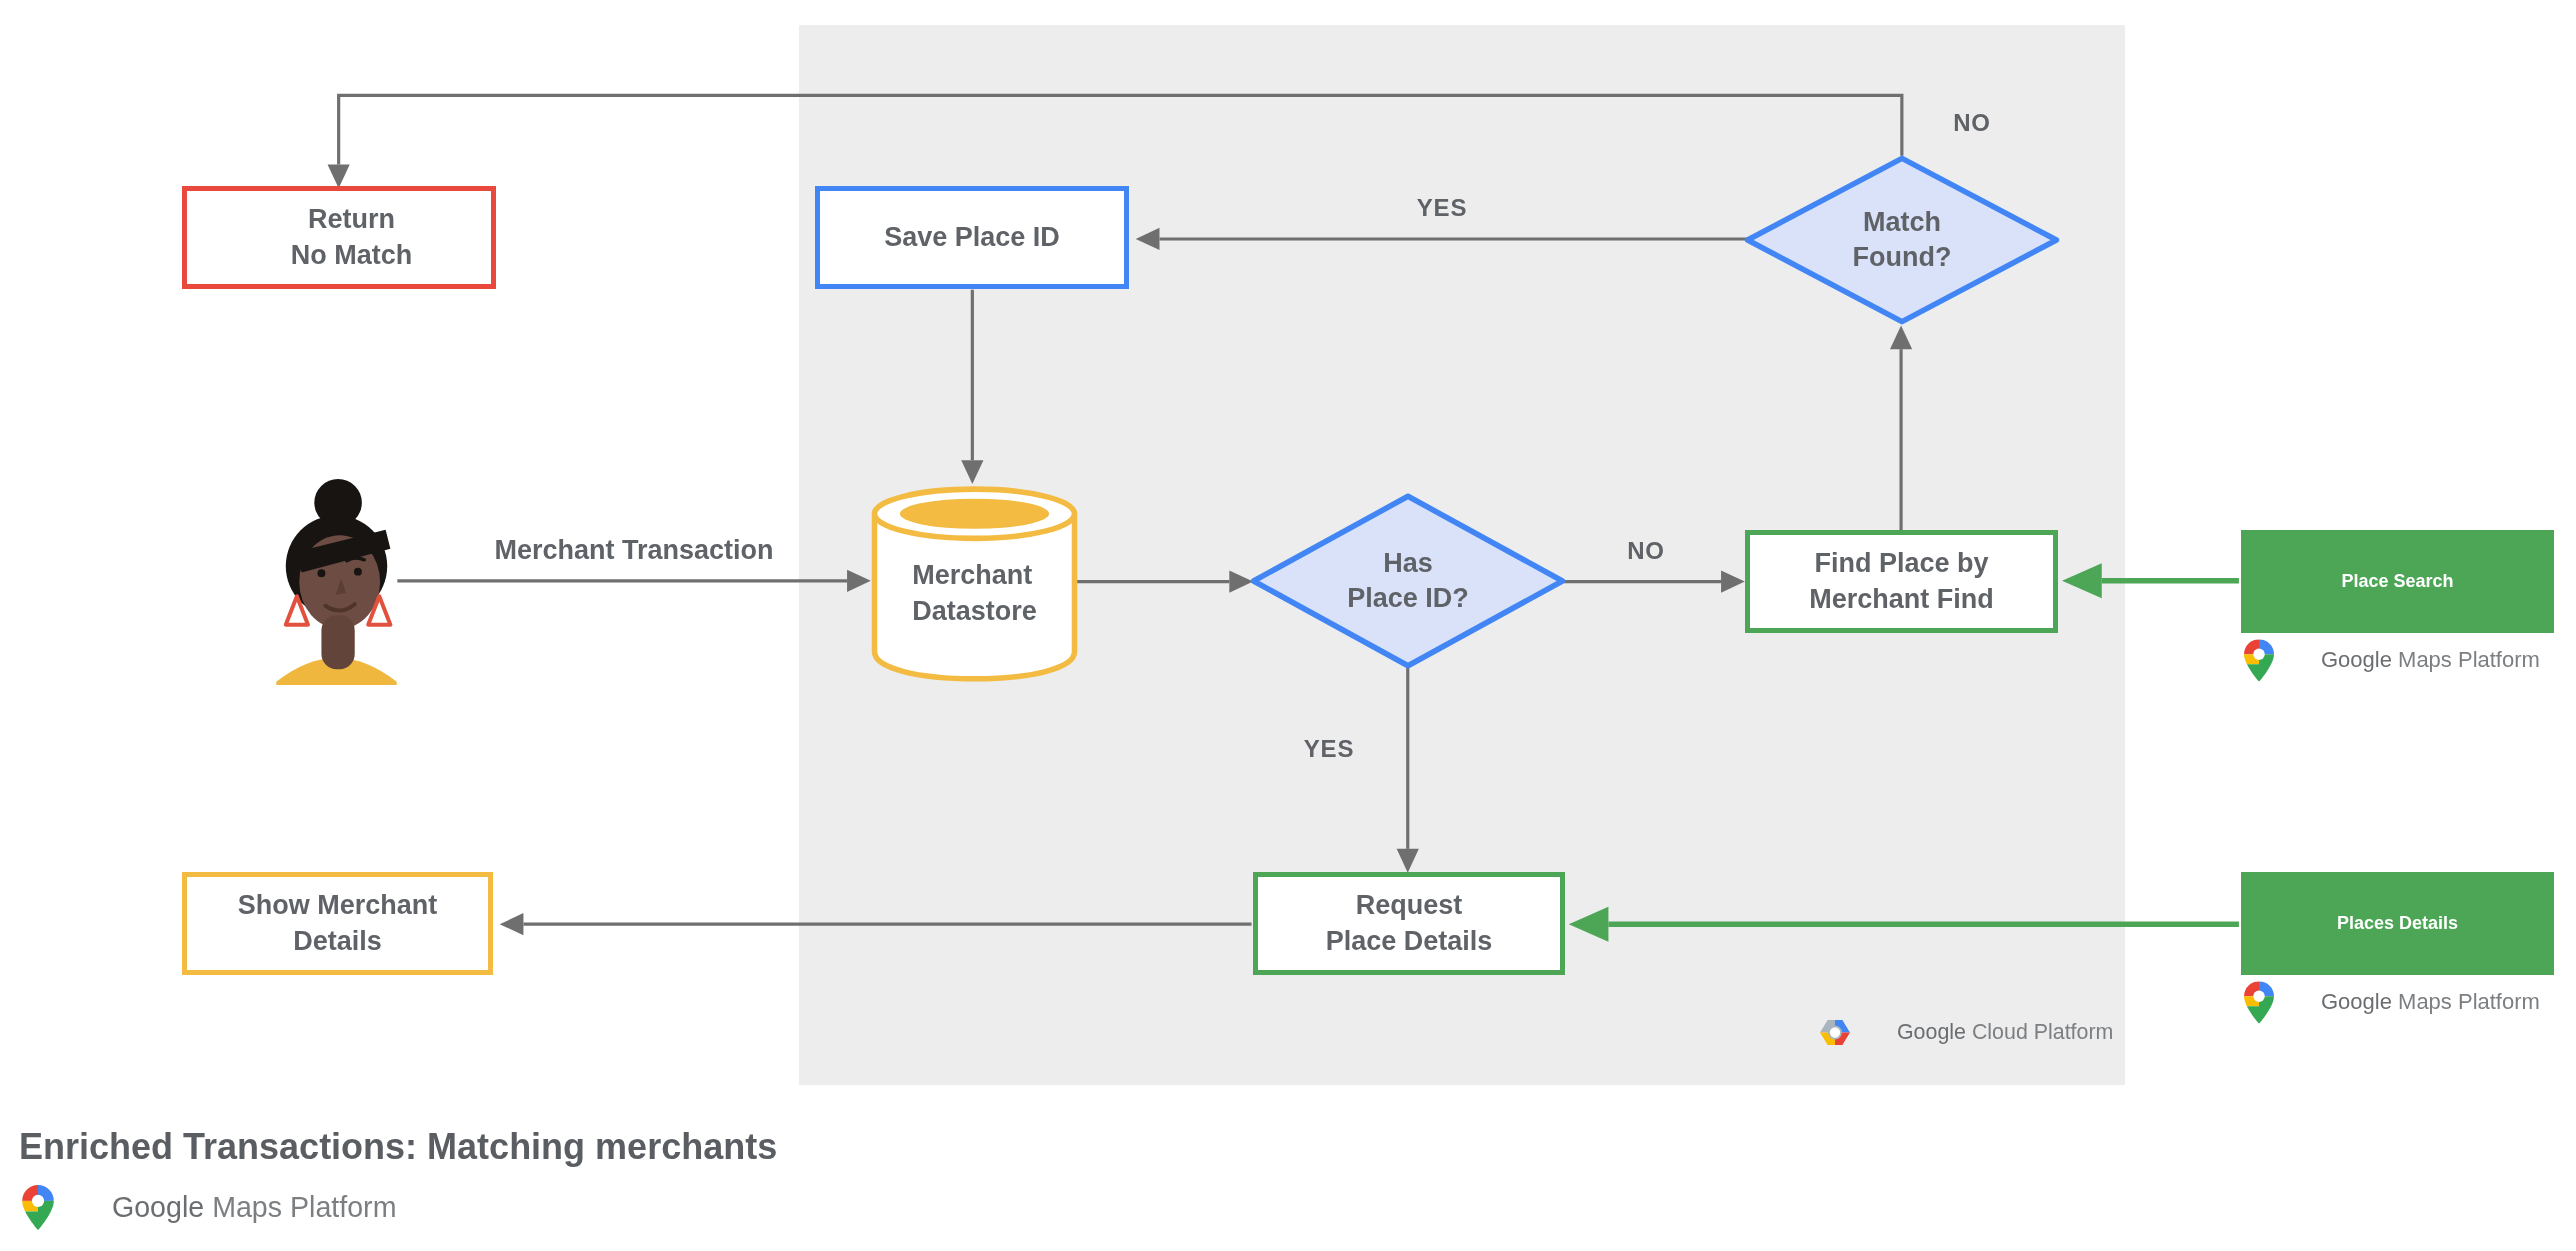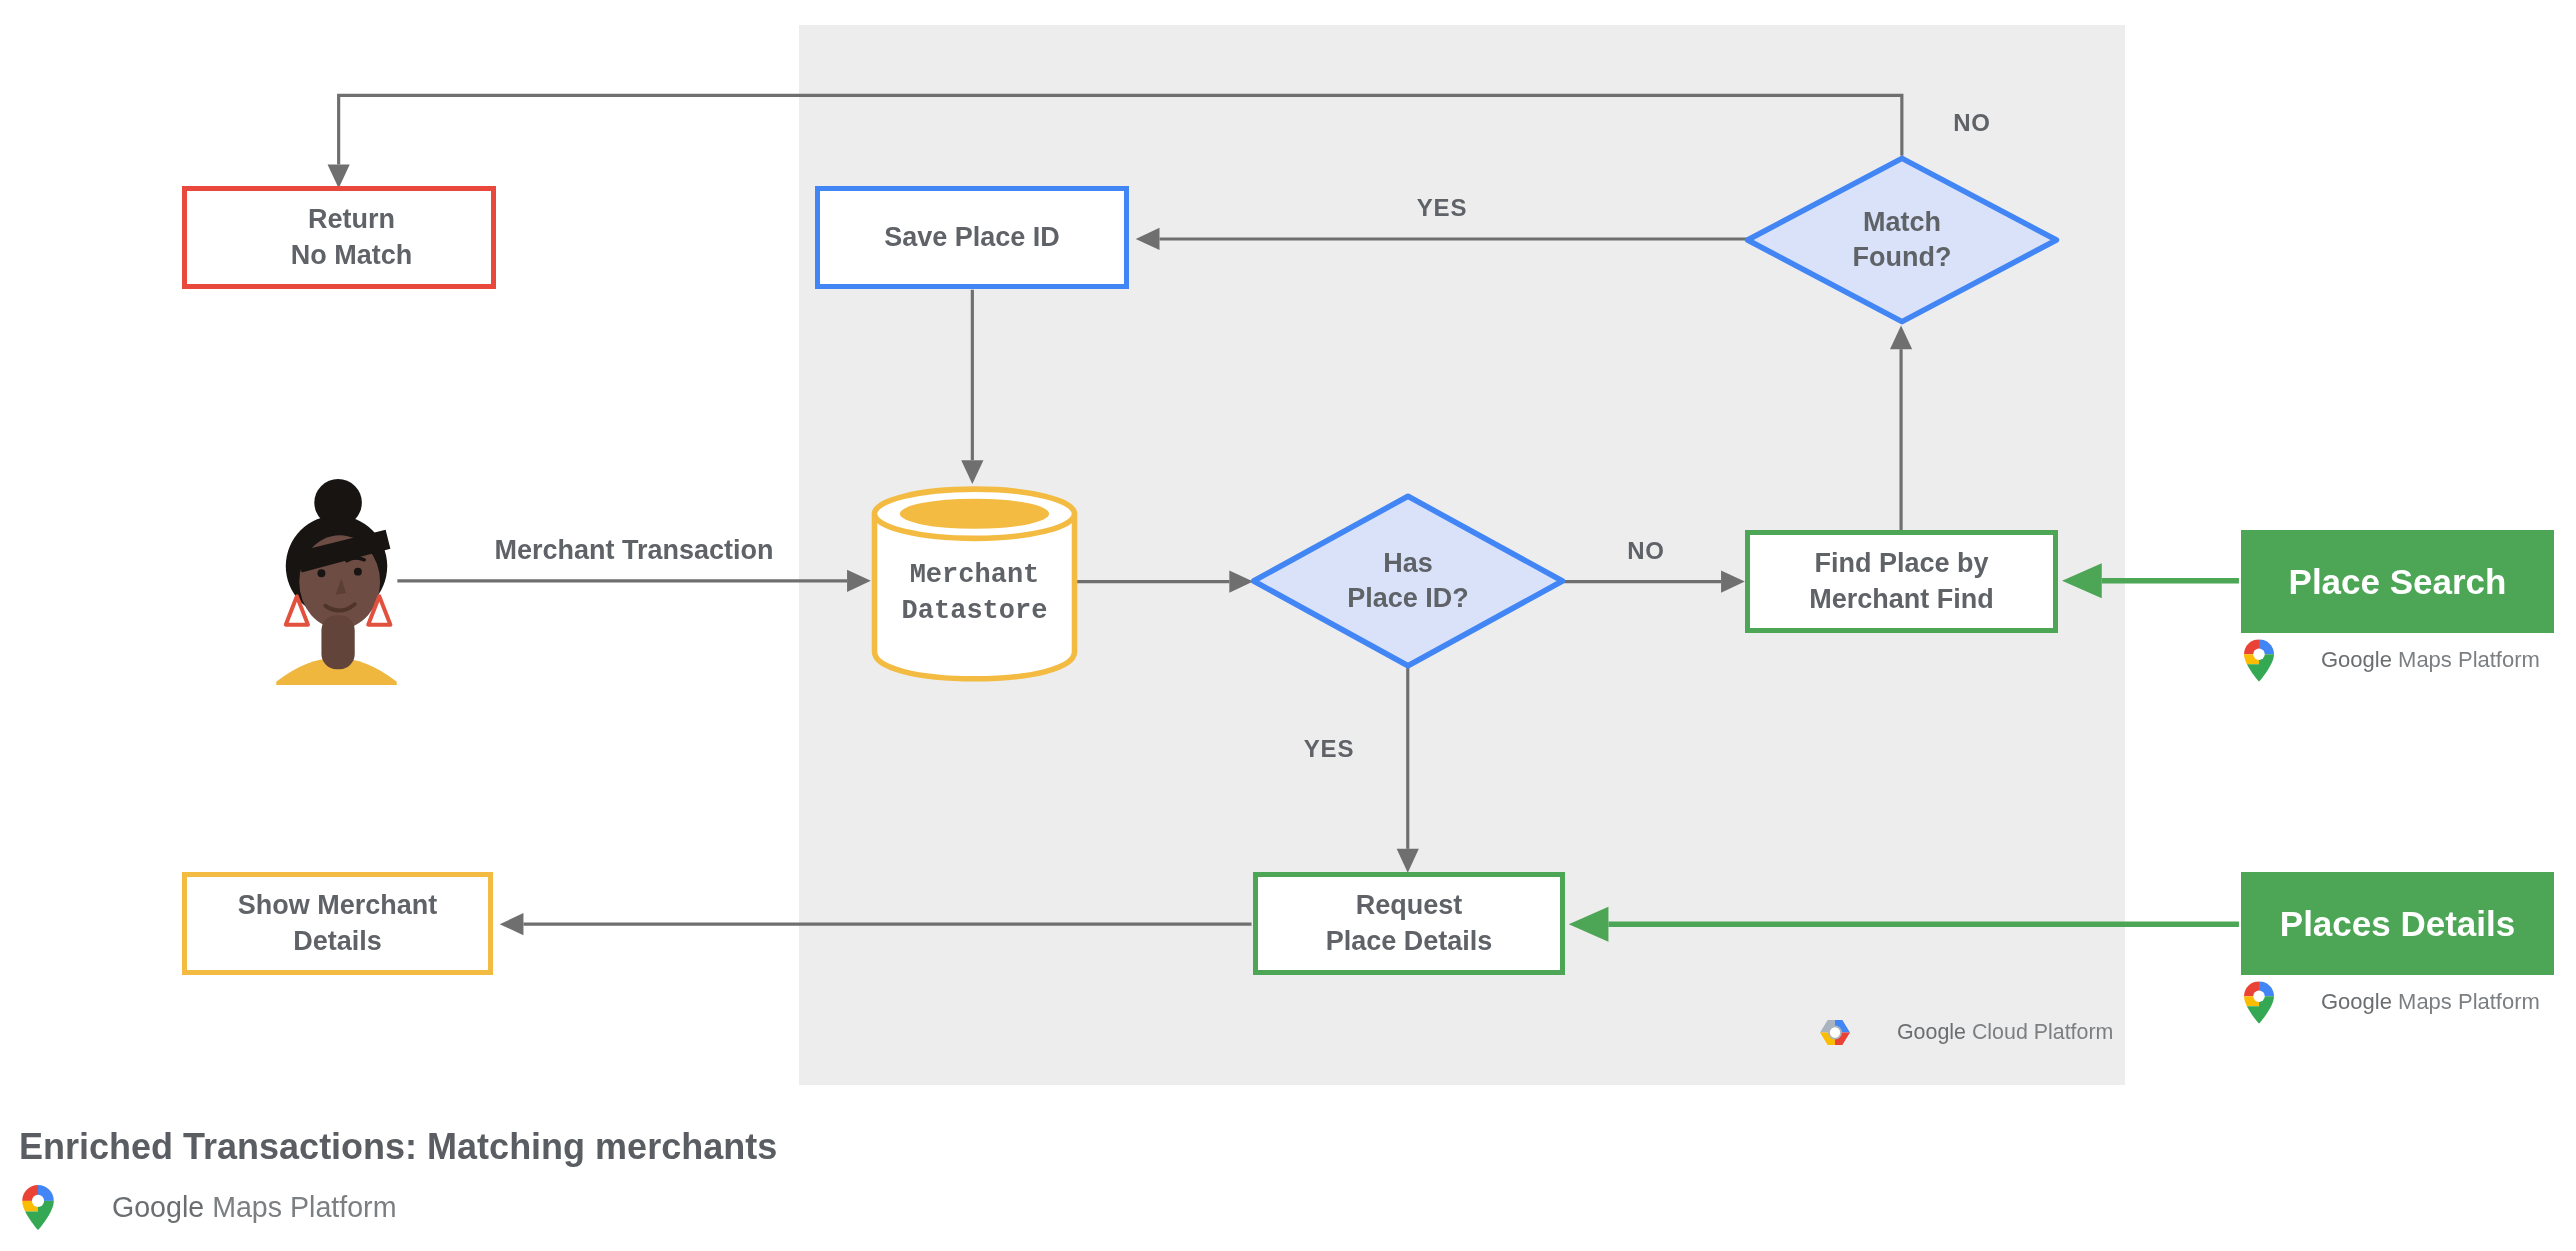--- a/index.html
+++ b/index.html
@@ -11,28 +11,28 @@
   svg.edges{position:absolute;left:0;top:0;width:2576px;height:1252px;}
   .node{
     position:absolute;box-sizing:border-box;background:#fff;
     display:flex;align-items:center;justify-content:center;text-align:center;
     font-weight:bold;font-size:27px;line-height:1.3;color:var(--text);white-space:pre-line;
   }
   .b-red{border:5.6px solid var(--red);}
   .b-blue{border:5.6px solid var(--blue);}
   .b-green{border:5.6px solid var(--green);}
   .b-yellow{border:5.6px solid var(--yellow);}
-  .fill-green{background:var(--green);color:#ffffff;font-size:35px;border:none;}
+  .fill-green{background:var(--green);color:#ffffff;font-size:18px;border:none;}
   .diamond{position:absolute;display:flex;align-items:center;justify-content:center;
     text-align:center;font-weight:bold;font-size:27px;line-height:1.3;color:var(--text);white-space:pre-line;}
   .diamond svg{position:absolute;left:0;top:0;}
   .diamond span{position:relative;z-index:1;}
   .cyl{position:absolute;}
   .cyl-label{position:absolute;display:flex;align-items:center;justify-content:center;
-    text-align:center;font-weight:bold;font-size:27px;line-height:1.3;color:var(--text);white-space:pre-line;font-family:Liberation Mono, monospace;}
+    text-align:left;font-weight:bold;font-size:27px;line-height:1.3;color:var(--text);white-space:pre-line;}
   .edge-label{position:absolute;transform:translate(-50%,-50%);font-weight:bold;
     font-size:24px;letter-spacing:0.8px;color:var(--text);white-space:nowrap;}
   .flow-label{position:absolute;transform:translate(-50%,-50%);font-weight:bold;
     font-size:27px;color:var(--text);white-space:nowrap;}
   .logo-row{position:absolute;display:flex;align-items:center;gap:10.3px;white-space:pre;}
   .logo-row .t1{color:var(--logo_dark);}
   .logo-row .t2{color:var(--logo_light);}
   .lg-sm{font-size:22px;}
   .lg-md{font-size:21.4px;}
   .lg-bg{font-size:28.6px;}

